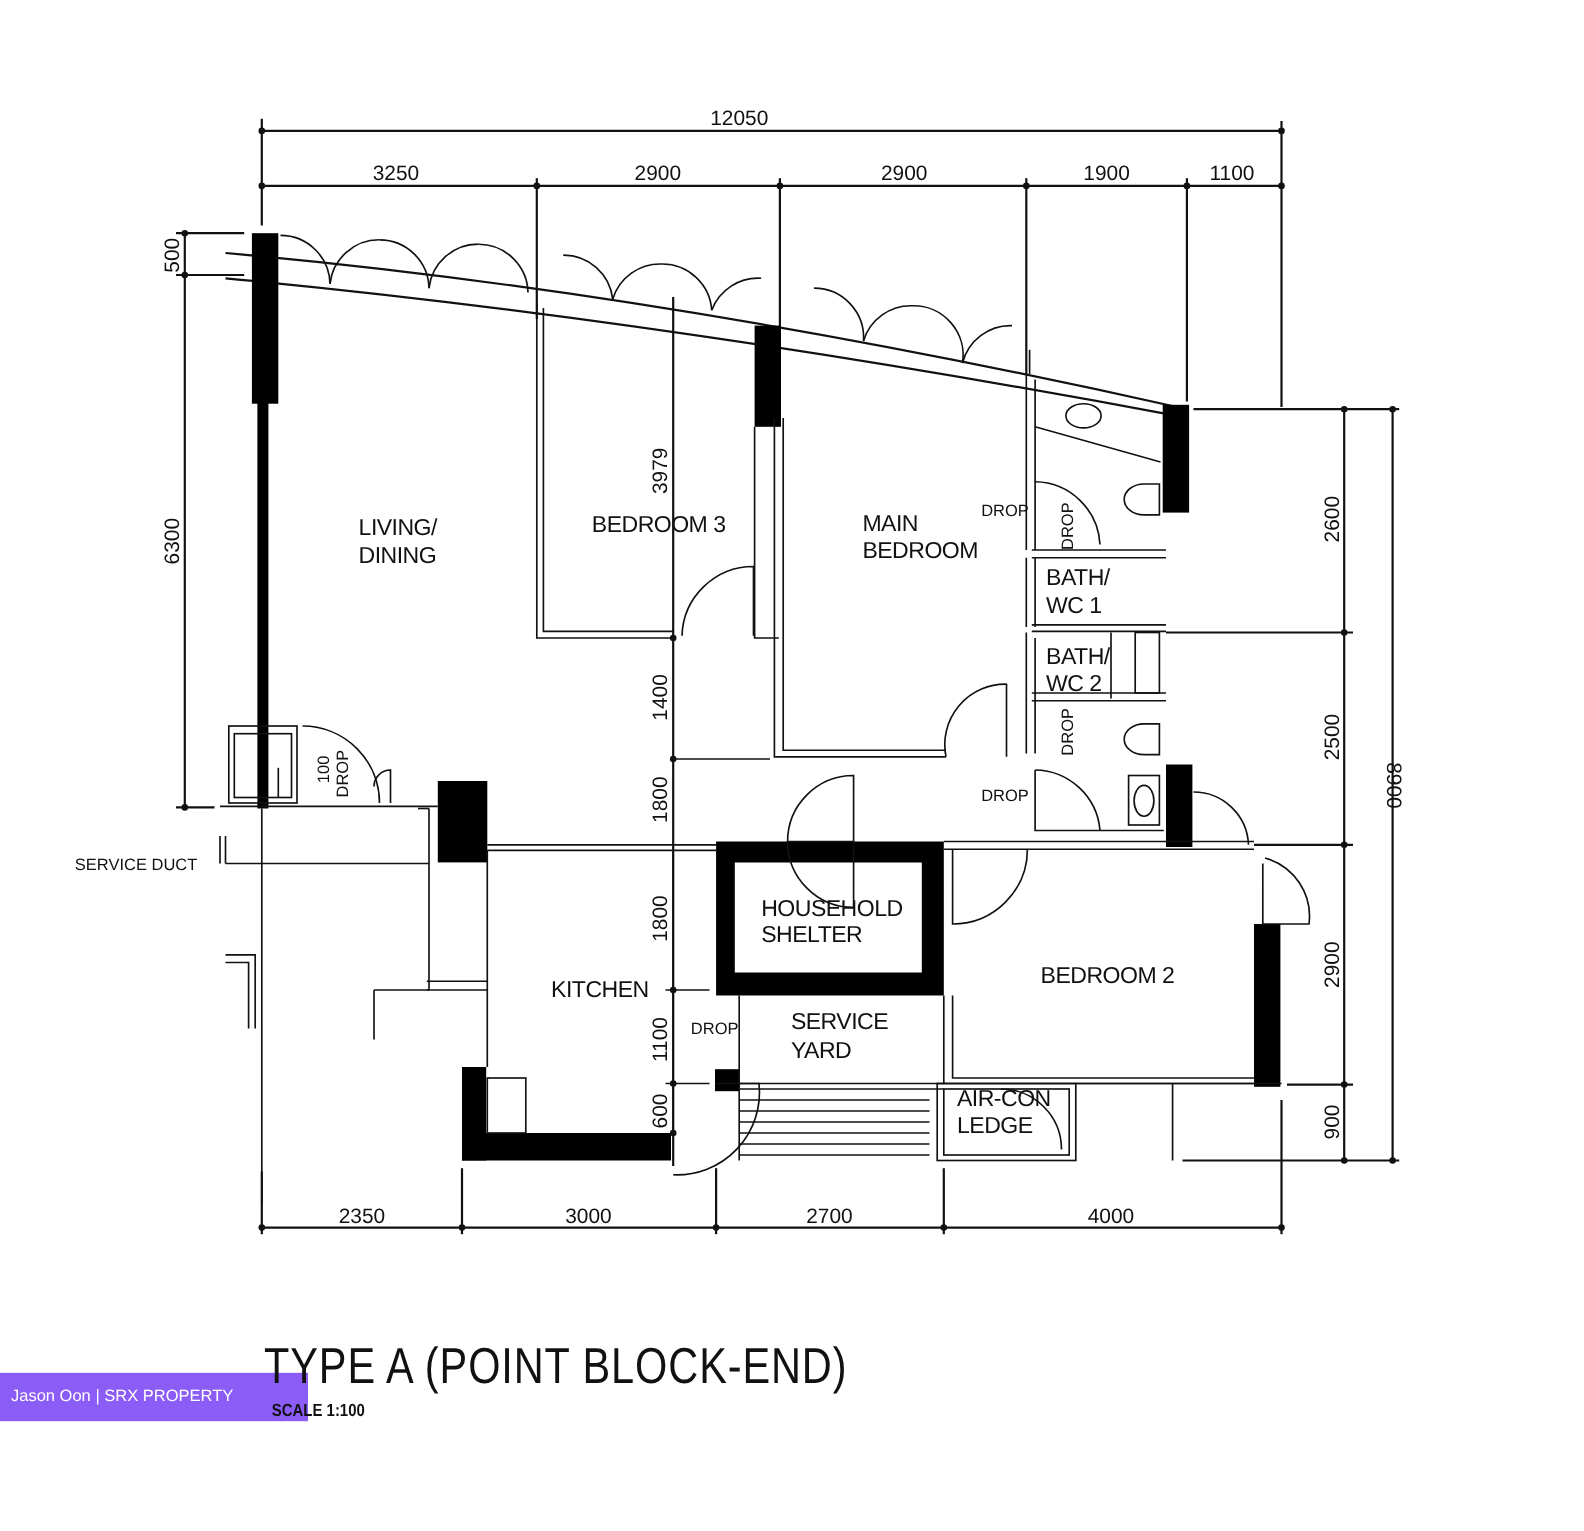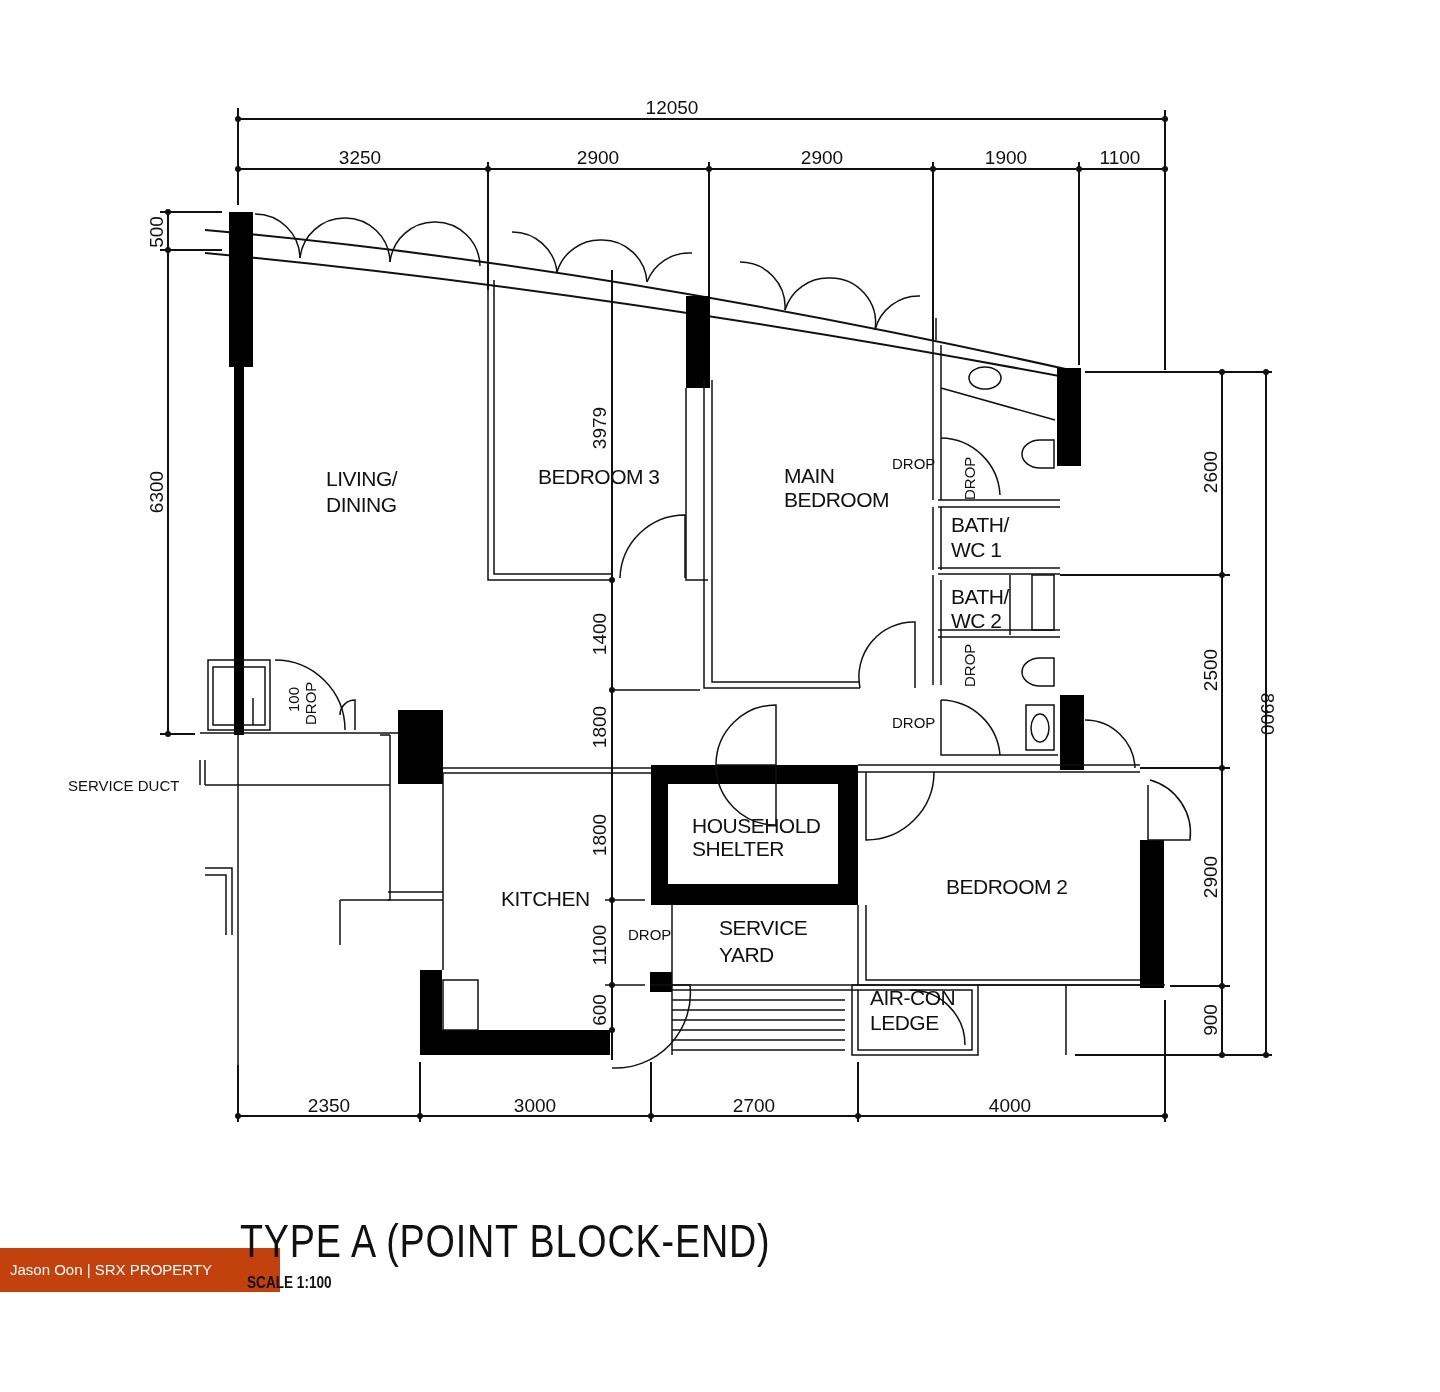--- a/index.html
+++ b/index.html
@@ -3,21 +3,21 @@
 <meta charset="utf-8">
 <style>
   html, body { margin: 0; padding: 0; background: #ffffff; }
   body { width: 1440px; height: 1392px; position: relative; overflow: hidden; font-family: "Liberation Sans", sans-serif; }
   #plan { position: absolute; left: 0; top: 0; width: 1440px; height: 1392px; }
   .dimtxt { font-family: "Liberation Sans Narrow", "Liberation Sans", sans-serif; font-size: 19px; fill: #111; }
   .room { font-family: "Liberation Sans", sans-serif; font-size: 21px; fill: #111; letter-spacing: -0.5px; }
   .small { font-family: "Liberation Sans", sans-serif; font-size: 15px; fill: #111; }
   .title { position: absolute; left: 240px; top: 1214px; font-family: "Liberation Sans", sans-serif; font-size: 46px; font-weight: 300; color: #111; letter-spacing: 1px; transform: scaleX(0.82); transform-origin: left top; white-space: nowrap; }
   .scale { position: absolute; left: 247px; top: 1274px; font-family: "Liberation Sans", sans-serif; font-size: 16px; font-weight: bold; color: #111; transform: scaleX(0.85); transform-origin: left top; white-space: nowrap; }
-  .watermark { position: absolute; left: 0; top: 1248px; width: 280px; height: 44px; background: #c2410c; color: #ffffff; font-family: "Liberation Sans", sans-serif; font-size: 15px; line-height: 44px; padding-left: 10px; box-sizing: border-box; white-space: nowrap; }
+  .watermark { position: absolute; left: 0; top: 1248px; width: 280px; height: 44px; background: #8b5cf6; color: #ffffff; font-family: "Liberation Sans", sans-serif; font-size: 15px; line-height: 44px; padding-left: 10px; box-sizing: border-box; white-space: nowrap; }
   .line { stroke: #111; stroke-width: 2; fill: none; }
   .thin { stroke: #111; stroke-width: 1.5; fill: none; }
   .wall { fill: #000; }
   .dot { fill: #111; }
 </style>
 </head>
 <body>
 
 <svg id="plan" viewBox="0 0 1440 1392" xmlns="http://www.w3.org/2000/svg">
 

